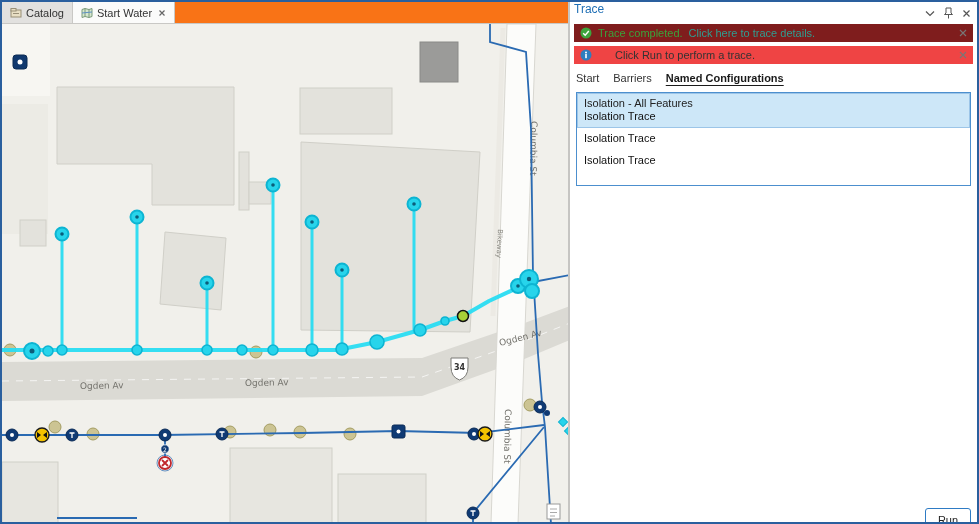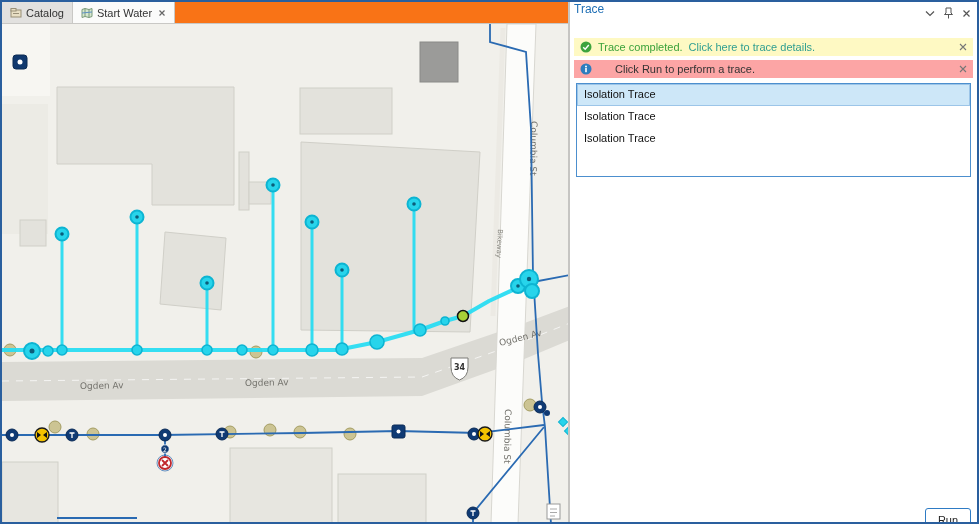--- a/index.html
+++ b/index.html
@@ -20,22 +20,22 @@
   .map-canvas svg{display:block;}
   .map-road-label{font-family:"DejaVu Sans",sans-serif;font-size:9px;fill:#73726c;}
   .map-road-label-sm{font-family:"DejaVu Sans",sans-serif;font-size:7px;fill:#8b8a83;}
   
   .panel{flex:1;background:#fff;position:relative;overflow:hidden;display:flex;flex-direction:column;}
   .panel-header{height:22px;display:flex;padding:0 6px 0 4px;flex:none;}
   .panel-title{flex:1;font-size:12px;color:#1f6fb5;}
   .panel-header-icons{display:flex;align-items:center;gap:9px;}
   .icon-btn{display:flex;align-items:center;justify-content:center;cursor:default;}
   .msg-bar{margin:1px 4px 0;height:18px;display:flex;align-items:center;gap:6px;padding:0 6px;font-size:11px;flex:none;}
-  .msg-success{background:#fef9c3;margin-top:14px;}
-  .msg-info{background:#fca5a5;margin-top:4px;gap:23px;}
+  .msg-success{background:#7f1d1d;margin-top:0;}
+  .msg-info{background:#ef4444;margin-top:4px;gap:23px;}
   .msg-text-success{color:#3ba23b;}
   .msg-link{color:#2f9e91;}
   .msg-text-info{color:#333;}
   .msg-spacer{flex:1;}
   .subtabs{margin:8px 6px 0;display:flex;gap:14px;font-size:11px;color:#333;flex:none;}
   .subtab{padding-bottom:3px;}
   .subtab.active{font-weight:bold;color:#1a1a1a;text-decoration:underline;text-underline-offset:3px;}
   .config-list{margin:5px 6px 0;border:1px solid #4c8fce;min-height:94px;flex:none;background:#fff;}
   .config-item{padding:3px 6px 4px;border:1px solid transparent;}
   .config-item.selected{background:#cde7f8;border-color:#9cc5e8;}
@@ -302,23 +302,29 @@
       </svg>
       <span class="msg-text-info">Click Run to perform a trace.</span>
       <span class="msg-spacer"></span>
       <span class="icon-btn">
         <svg width="8" height="8" viewBox="0 0 8 8">
             <path d="M1,1 L7,7 M7,1 L1,7" stroke="#777" stroke-width="1.1"></path>
           </svg>
       </span>
     </div>
 
+    <div class="subtabs">
+      <span class="subtab">Start</span>
+      <span class="subtab">Barriers</span>
+      <span class="subtab active">Named Configurations</span>
+    </div>
 
     <div class="config-list">
       <div class="config-item selected">
+        <div class="config-name">Isolation - All Features</div>
         <div class="config-type">Isolation Trace</div>
       </div>
       <div class="config-item">
         <div class="config-type">Isolation Trace</div>
       </div>
       <div class="config-item">
         <div class="config-type">Isolation Trace</div>
       </div>
     </div>
 

